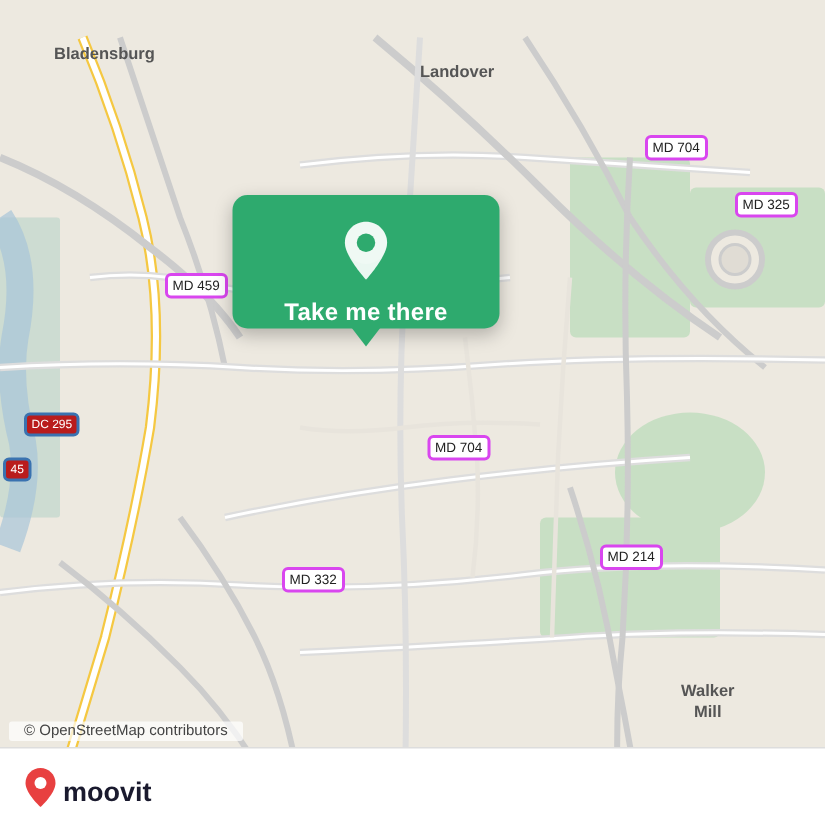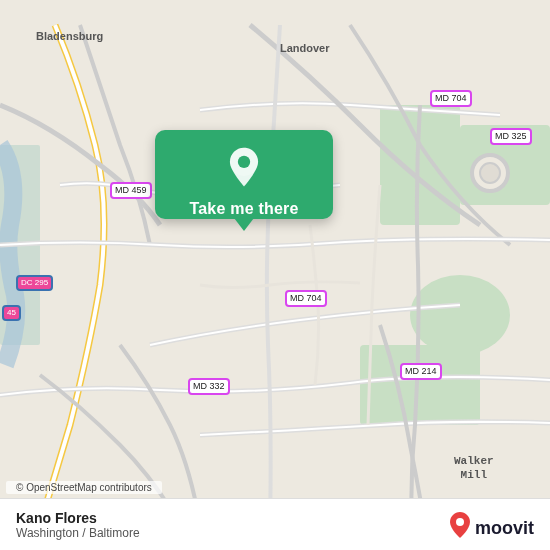--- a/index.html
+++ b/index.html
@@ -137,21 +137,21 @@
       border: 2px solid #d946ef;
       border-radius: 4px;
       font-size: 9px;
       font-weight: normal;
       color: #222;
       padding: 1px 3px;
       line-height: 1.2;
     }
 
     .road-badge.blue {
-      background: #ec4899;
+      background: #b91c1c;
       color: white;
       border-color: #3a72b0;
     }
 
     
     .city-label {
       position: absolute;
       font-size: 11px;
       font-weight: bold;
       color: #555;
@@ -212,21 +212,21 @@
     <circle cx="490" cy="148" r="18" stroke="#ccc" stroke-width="4" fill="#ede9e0"></circle>
     <circle cx="490" cy="148" r="10" stroke="#ccc" stroke-width="2" fill="#e0dcd4"></circle>
 
     <path d="M200,260 Q230,265 270,260 Q310,255 360,258" stroke="#e8e4dc" stroke-width="3" fill="none"></path>
     <path d="M310,200 Q315,240 318,280 Q320,320 315,360" stroke="#e8e4dc" stroke-width="3" fill="none"></path>
     <path d="M380,160 Q375,220 372,280 Q370,340 368,400" stroke="#e8e4dc" stroke-width="3" fill="none"></path>
   </svg>
 
   <div class="city-label" style="top:6px;left:36px;">Bladensburg</div>
   <div class="city-label" style="top:18px;left:280px;">Landover</div>
-  <div class="city-label" style="top:430px;left:454px;text-align:center;line-height:1.3;font-family:Liberation Mono, monospace;">Walker<br>Mill</div>
+  <div class="city-label" style="top:430px;left:454px;text-align:center;line-height:1.3;">Walker<br>Mill</div>
 
   <div class="road-badge" style="top:182px;left:110px;">MD 459</div>
   <div class="road-badge blue" style="top:275px;left:16px;font-size:8px;">DC 295</div>
   <div class="road-badge" style="top:90px;left:430px;">MD 704</div>
   <div class="road-badge" style="top:290px;left:285px;">MD 704</div>
   <div class="road-badge" style="top:128px;left:490px;">MD 325</div>
   <div class="road-badge" style="top:363px;left:400px;">MD 214</div>
   <div class="road-badge" style="top:378px;left:188px;">MD 332</div>
   <div class="road-badge blue" style="top:305px;left:2px;font-size:8px;">45</div>
 
@@ -235,26 +235,20 @@
       <circle cx="22" cy="18" r="16" fill="white" opacity="0.25"></circle>
       <path d="M22 2 C13.16 2 6 9.16 6 18 C6 28.5 22 46 22 46 C22 46 38 28.5 38 18 C38 9.16 30.84 2 22 2Z" fill="white" opacity="0.9"></path>
       <circle cx="22" cy="18" r="7" fill="#2eaa6e"></circle>
     </svg>
     <span class="tooltip-text">Take me there</span>
   </div>
 
   <div class="copyright">© OpenStreetMap contributors</div>
 
   <div class="bottom-bar">
-    <div class="bottom-left">
-      <div>
-        <div class="bottom-title">Kano Flores</div>
-        <div class="bottom-subtitle">Washington / Baltimore</div>
-      </div>
-    </div>
     <div class="moovit-logo">
       <svg width="22" height="28" viewBox="0 0 22 28">
         <path d="M11 1 C5.48 1 1 5.48 1 11 C1 18 11 27 11 27 C11 27 21 18 21 11 C21 5.48 16.52 1 11 1Z" fill="#e84040"></path>
         <circle cx="11" cy="11" r="4" fill="white"></circle>
       </svg>
       <span>moovit</span>
     </div>
   </div>
 </div>
 

